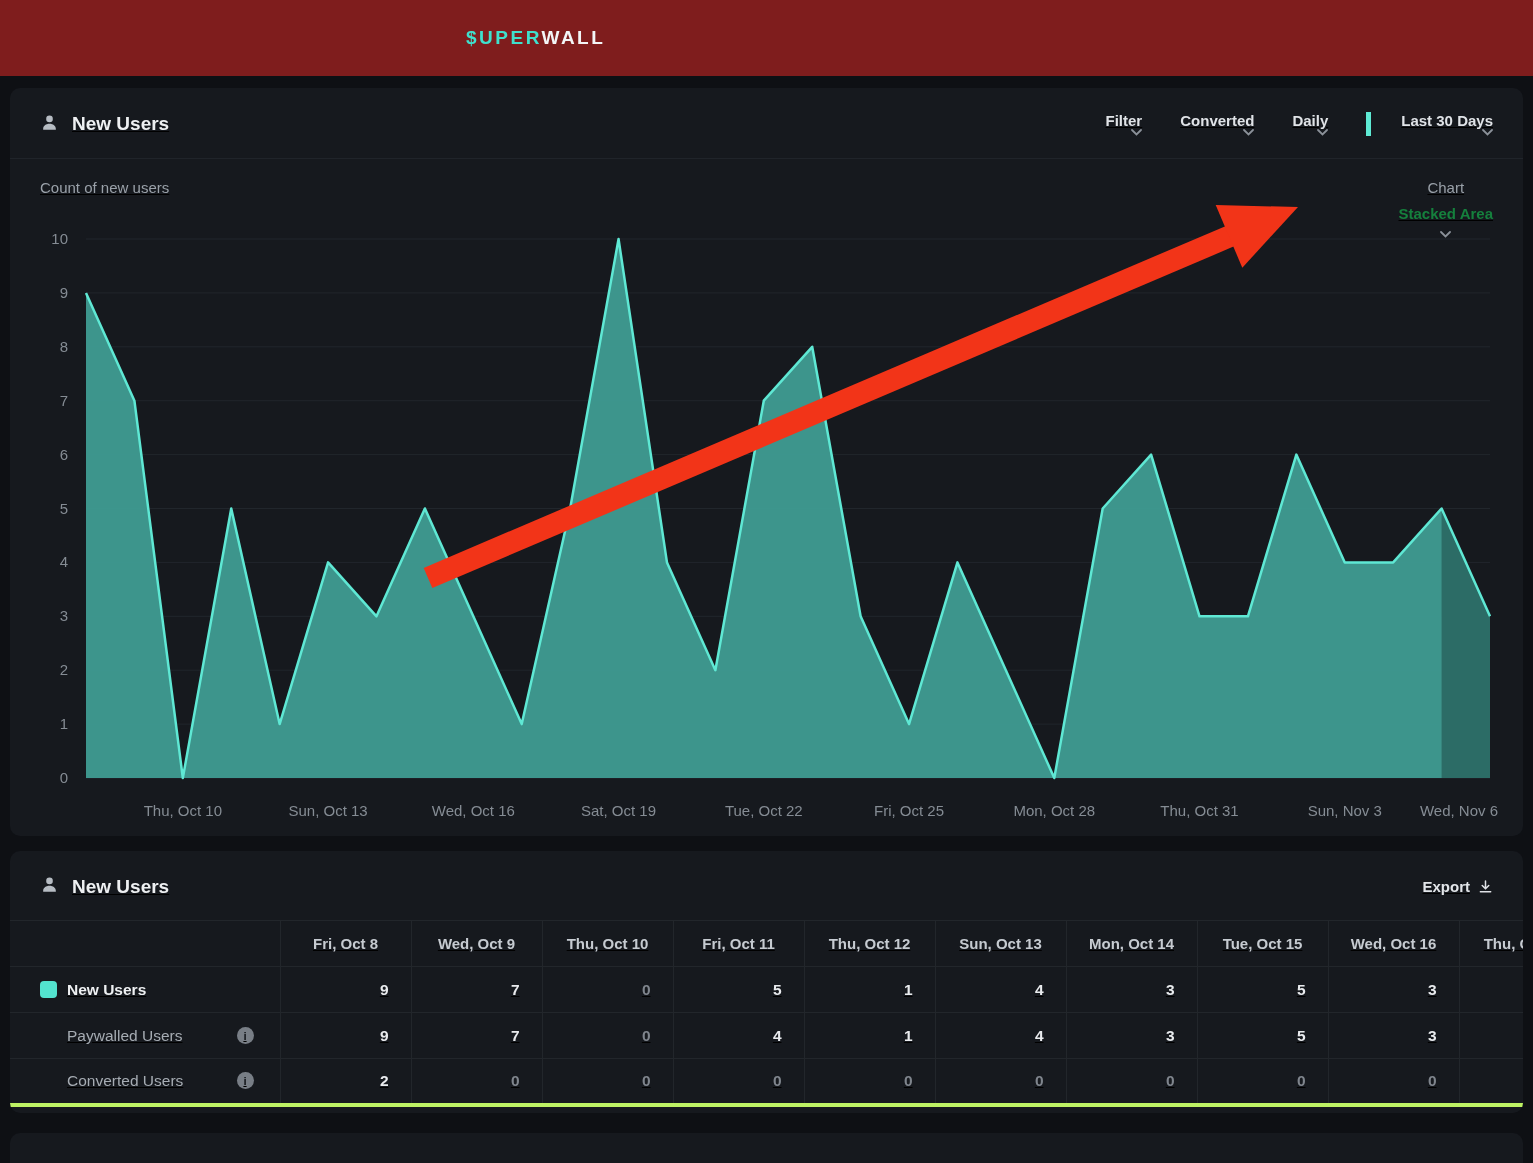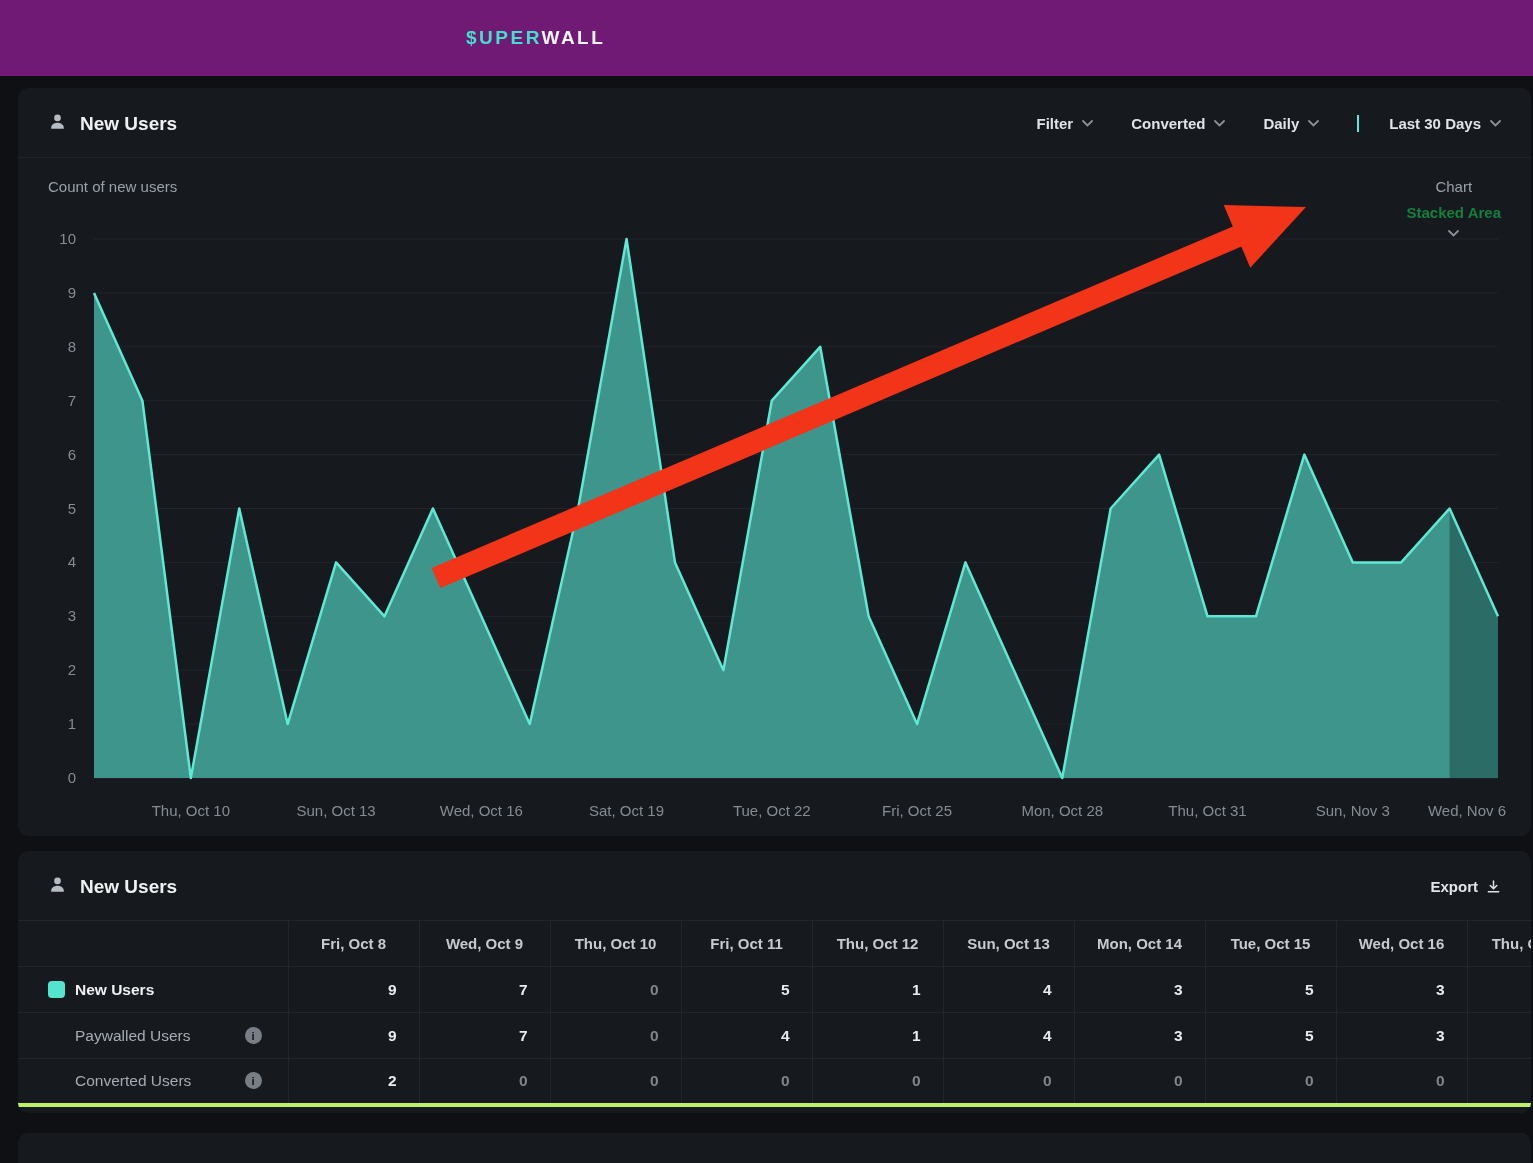--- a/index.html
+++ b/index.html
@@ -7,55 +7,56 @@
   body {
     width:1533px; height:1163px;
     background:#0e1014;
     font-family:"Liberation Sans", sans-serif;
     overflow:hidden;
     position:relative;
   }
 
   
   .topbar {
-    height:76px; background:#701a75; position:relative;text-align:center;
+    height:76px; background:#7f1d1d; position:relative;text-align:center;
   }
   .logo {
     position:absolute; left:466px; top:50%; transform:translateY(-50%);
     font-size:19px; font-weight:700; letter-spacing:2.5px; cursor:pointer;
     white-space:nowrap;
   }
   .logo-teal { color:#3fe0cd; }
   .logo-white { color:#f3f5f6; }
 
   
   .card {
-    position:absolute; left:18px; width:1513px;
-    background:#16191e; border-radius:10px;
+    position:absolute; left:10px; width:1513px;
+    background:#16191e; border-radius:10px;text-decoration:underline;
   }
   .chart-card { top:88px; height:748px; }
   .table-card { top:851px; height:262px; overflow:hidden; }
   .next-card-peek { top:1133px; height:40px; border-radius:10px 10px 0 0; }
 
   .card-header {
     display:flex; justify-content:space-between; align-items:center;
     padding:24px 30px 22px 30px;
     position:relative; z-index:2;
   }
   .chart-card .card-header { border-bottom:1px solid #20242a; }
   .title-group { display:flex; align-items:center; gap:13px; }
   .card-title { font-size:19px; font-weight:700; color:#eef0f2; margin:0; }
 
   .controls { display:flex; align-items:center; gap:38px; }
   .control {
-    display:flex; align-items:center; gap:9px;
+    display:flex; align-items:flex-end; 
     color:#e0e3e7; font-size:15px; font-weight:600; cursor:pointer;
     white-space:nowrap;
-  }
-  .control.with-divider { border-left:2px solid #5eead4; padding-left:30px; }
+    flex-direction:column;
+  }
+  .control.with-divider { border-left:5px solid #5eead4; padding-left:30px; }
 
   .card-sub {
     display:flex; justify-content:space-between; 
     padding:20px 30px 0 30px;
     color:#9aa1a9; font-size:15px;
     position:relative; z-index:2;
   }
   .chart-type { display:flex; align-items:center; gap:9px; cursor:pointer;flex-direction:column; }
   .chart-type .muted { color:#9aa1a9; }
   .chart-type .value { color:#15803d; font-weight:600; }

